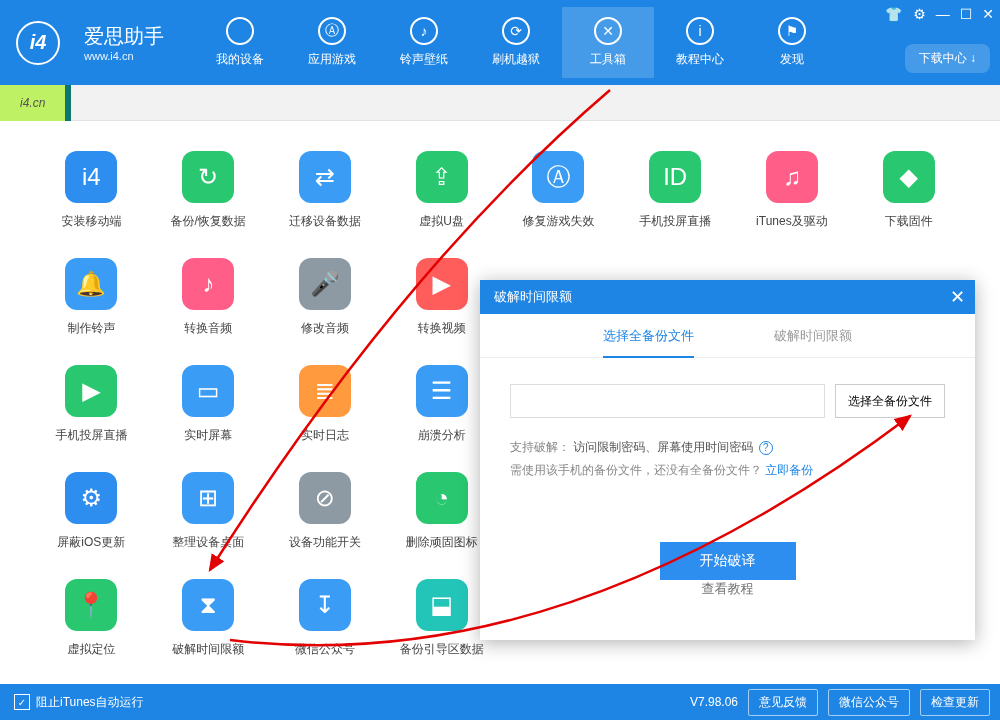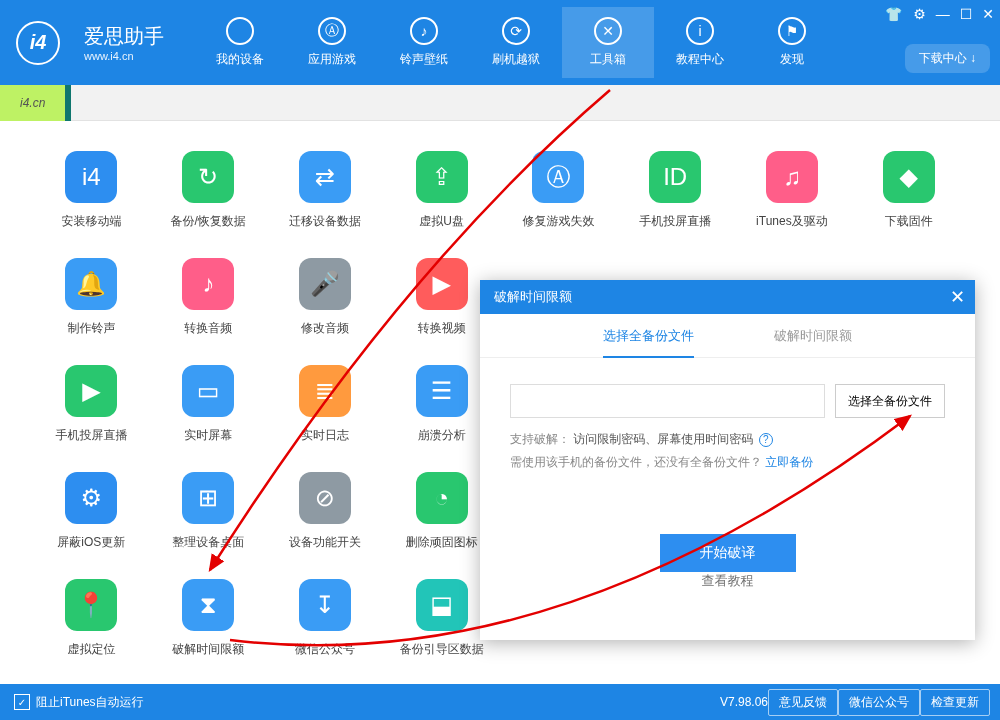--- a/index.html
+++ b/index.html
@@ -30,29 +30,29 @@
   .dialog { position: absolute; left: 480px; top: 280px; width: 495px; height: 360px; background: #fff; box-shadow: 0 3px 18px rgba(0,0,0,.3); z-index: 20; }
   .dialog-title { height: 34px; background: #1e85e4; color: #fff; display: flex; align-items: center; justify-content: space-between; padding: 0 10px 0 14px; font-size: 13px; }
   .dialog-close { cursor: pointer; font-size: 18px; }
   .dialog-tabs { height: 44px; border-bottom: 1px solid #eee; display: flex; justify-content: center; align-items: center; gap: 80px; }
   .dtab { font-size: 13px; color: #999; cursor: pointer; height: 44px; line-height: 44px; }
   .dtab.active { color: #1e85e4; border-bottom: 2px solid #1e85e4; font-weight: 500; }
   .dialog-body { padding: 26px 30px; }
   .pick-row { display: flex; gap: 10px; }
   .pick-row input { flex: 1; height: 34px; border: 1px solid #ddd; padding: 0 8px; }
   .pick-btn { height: 34px; border: 1px solid #ccc; background: #fff; padding: 0 12px; cursor: pointer; font-size: 12px; }
-  .hint { font-size: 12px; color: #888; margin-top: 10px; line-height: 1.9; }
+  .hint { font-size: 12px; color: #888; margin-top: 18px; line-height: 1.9; }
   .hint .em { color: #555; }
   .hint a { color: #1e85e4; text-decoration: none; }
   .actions { text-align: center; margin-top: 60px; }
   .primary-btn { background: #2d8ef0; color: #fff; border: none; padding: 10px 40px; font-size: 14px; cursor: pointer; }
   .tutorial-link { display: block; color: #737373; font-size: 13px; cursor: pointer; }
   .footer { position: absolute; bottom: 0; left: 0; right: 0; height: 36px; background: #1e85e4; color: #fff; display: flex; align-items: center; padding: 0 10px 0 14px; font-size: 12px; }
   .footer .chk::before { content: '✓'; display: inline-flex; width: 14px; height: 14px; border: 1px solid #fff; align-items: center; justify-content: center; margin-right: 6px; font-size: 10px; }
-  .footer .right { margin-left: auto; display: flex; align-items: center; }
+  .footer .right { margin-left: auto; display: flex; align-items: center; gap: 10px; }
   .footer .fbtn { border: 1px solid rgba(255,255,255,.6); padding: 4px 10px; border-radius: 2px; cursor: pointer; text-align: center; }
   svg.arrows { position: absolute; left: 0; top: 0; pointer-events: none; z-index: 30; }
   .qmark { display:inline-flex; width:14px; height:14px; border:1px solid #1e85e4; color:#1e85e4; border-radius:50%; align-items:center; justify-content:center; font-size:10px; margin-left:2px;}
 </style>
 </head>
 <body>
 
 <div class="header">
   <div class="logo-box">
     <div class="logo-circle">i4</div>

